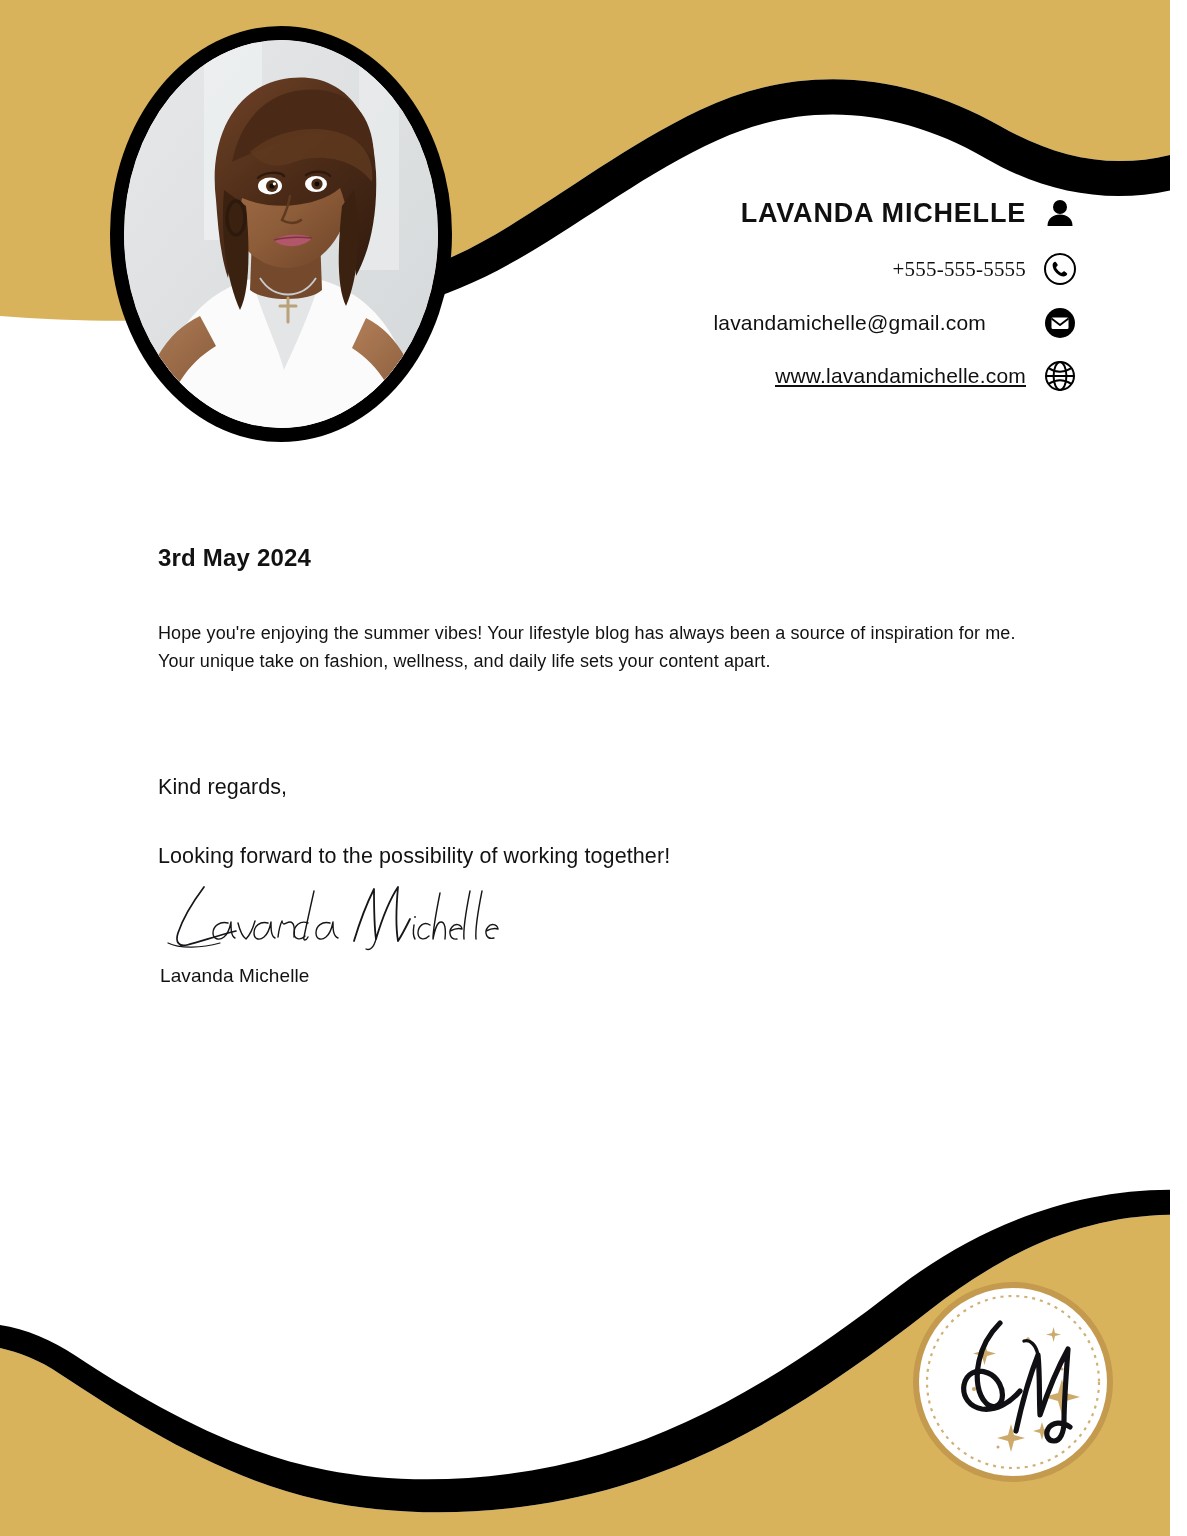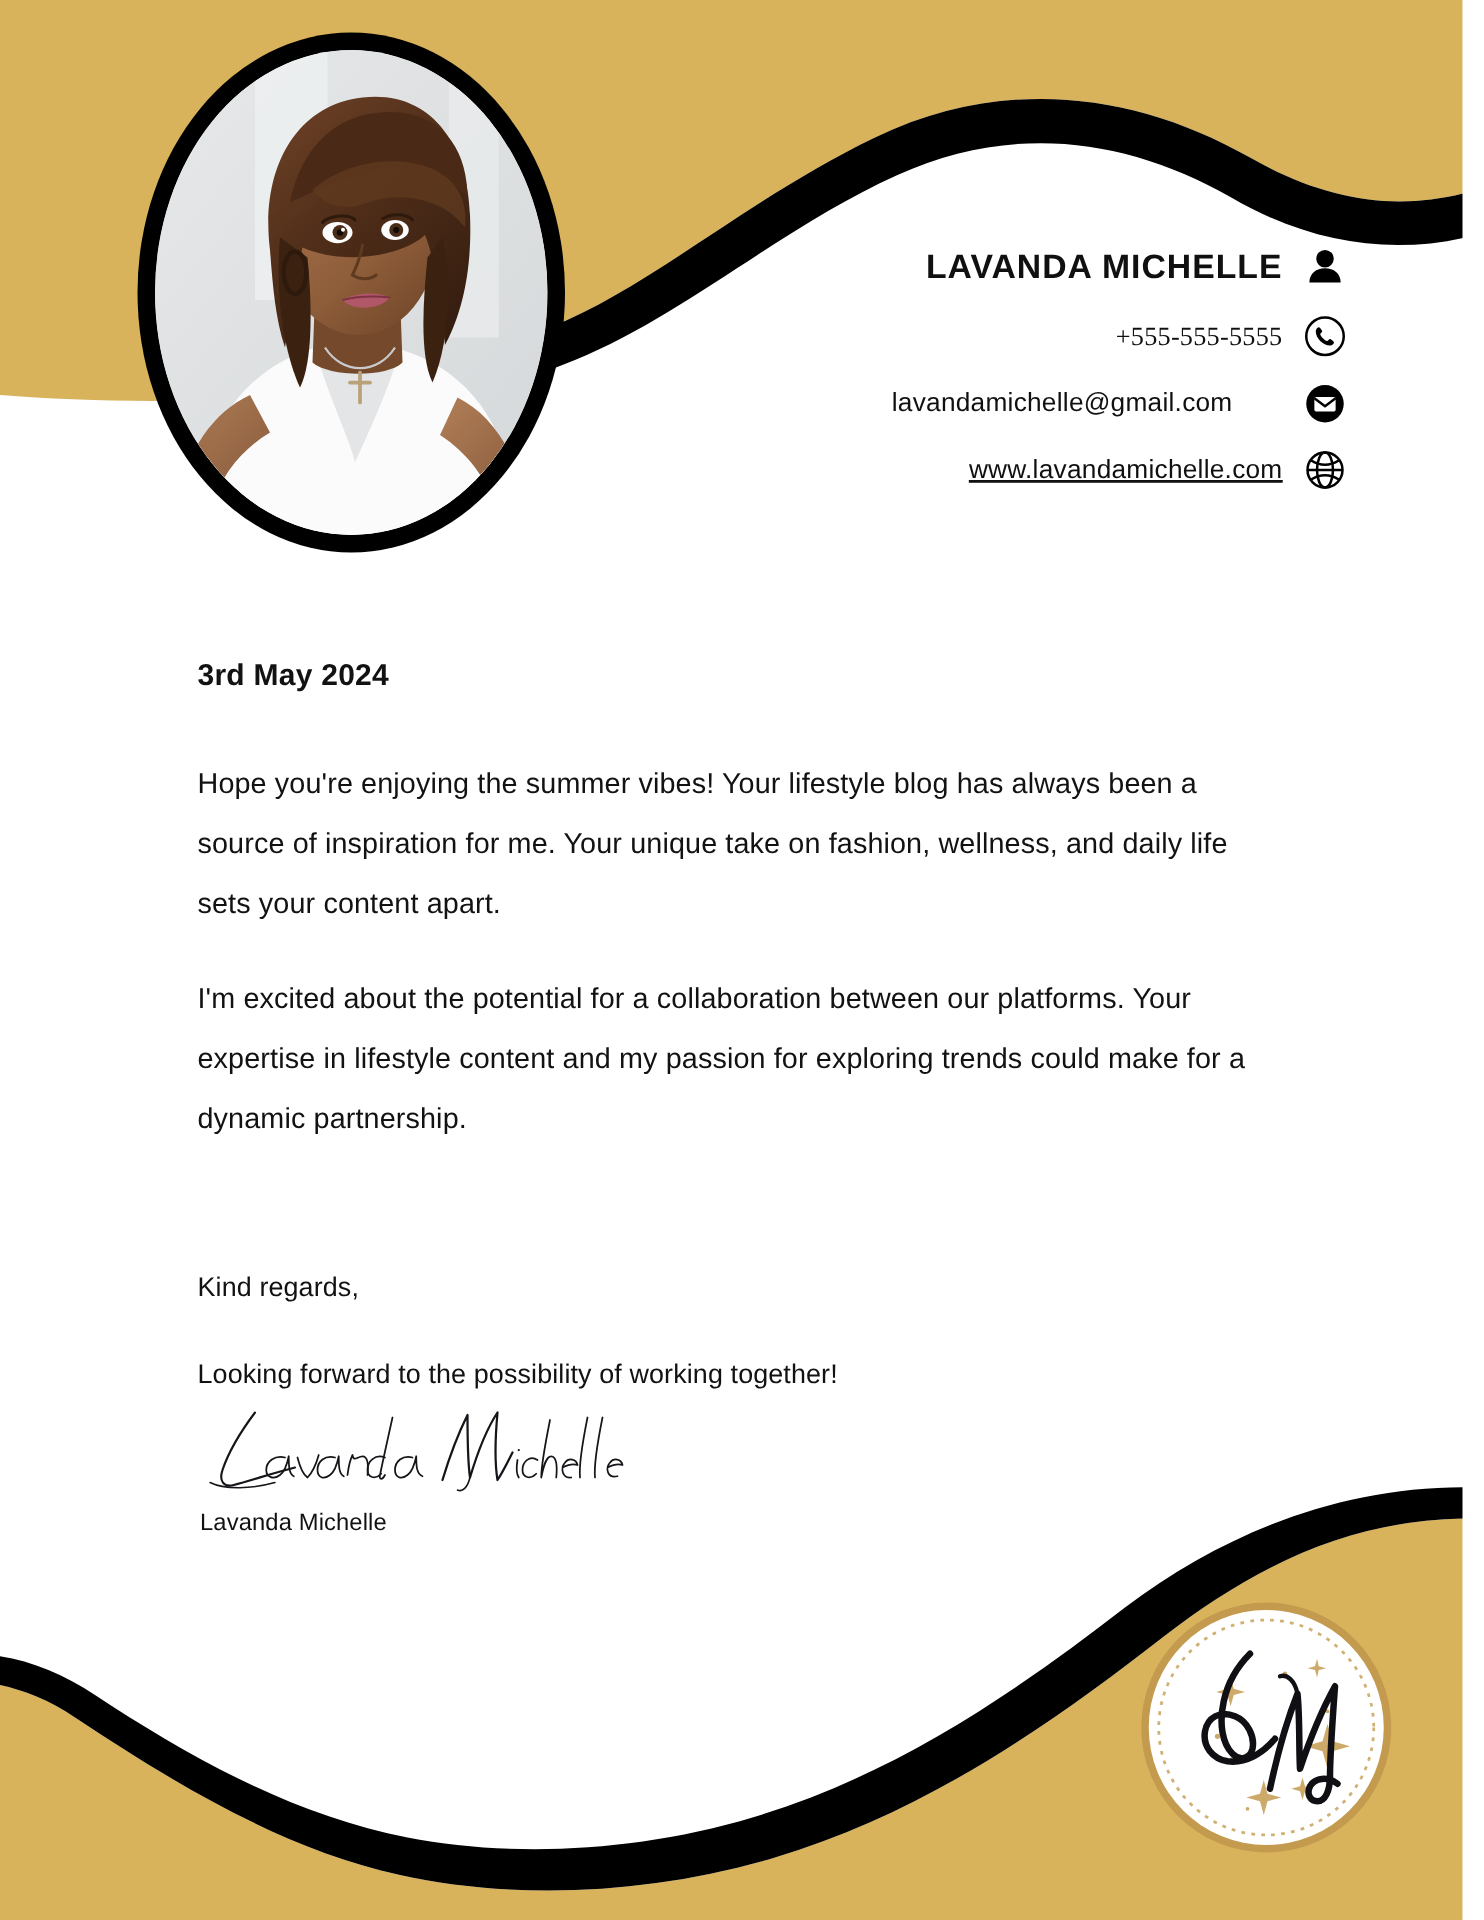--- a/index.html
+++ b/index.html
@@ -91,39 +91,39 @@
     display: block;
   }
   #name-row { margin-bottom: 22px; }
   #phone-row { margin-bottom: 20px; font-family: Liberation Serif, serif; }
   #email-row { margin-bottom: 19px; gap: 40px; }
 
   
   #letter {
     position: absolute;
     left: 158px;
-    top: 527px;
+    top: 544px;
     width: 870px;
     z-index: 4;
     color: #121212;
   }
   #letter-date {
     font-size: 24px;
     font-weight: bold;
     letter-spacing: .2px;
     margin: 0 0 47px 0;
   }
   #salutation {
     font-size: 21.5px;
     margin: 0 0 52px 0;
     letter-spacing: .1px;
   }
   .body-para {
-    font-size: 23px;
-    line-height: 48px;
+    font-size: 18px;
+    line-height: 28px;
     margin: 0 0 28px 0;
     letter-spacing: .1px;
   }
   #closing-line {
     font-size: 21.5px;
     margin: 44px 0 0 0;
     letter-spacing: .1px;
   }
   #signoff {
     font-size: 21.5px;
@@ -322,21 +322,20 @@
     </div>
 
   </div>
 
   <div id="letter">
 
     <p id="letter-date">3rd May 2024</p>
 
 
     <p class="body-para">Hope you're enjoying the summer vibes! Your lifestyle blog has always been a source of inspiration for me. Your unique take on fashion, wellness, and daily life sets your content apart.</p>
-    <p class="body-para">I'm excited about the potential for a collaboration between our platforms. Your expertise in lifestyle content and my passion for exploring trends could make for a dynamic partnership.</p>
 
     <p id="signoff">Kind regards,</p>
 
     <p id="closing-line">Looking forward to the possibility of working together!</p>
 
     <svg id="signature-mark" viewBox="0 0 350 80">
       <g fill="none" stroke="#16161a" stroke-linecap="round" stroke-linejoin="round">
 
         <path d="M46,8 C34,24 24,42 20,54 C17,63 21,68 29,66
                  C44,62 62,56 78,52" stroke-width="1.7"></path>

